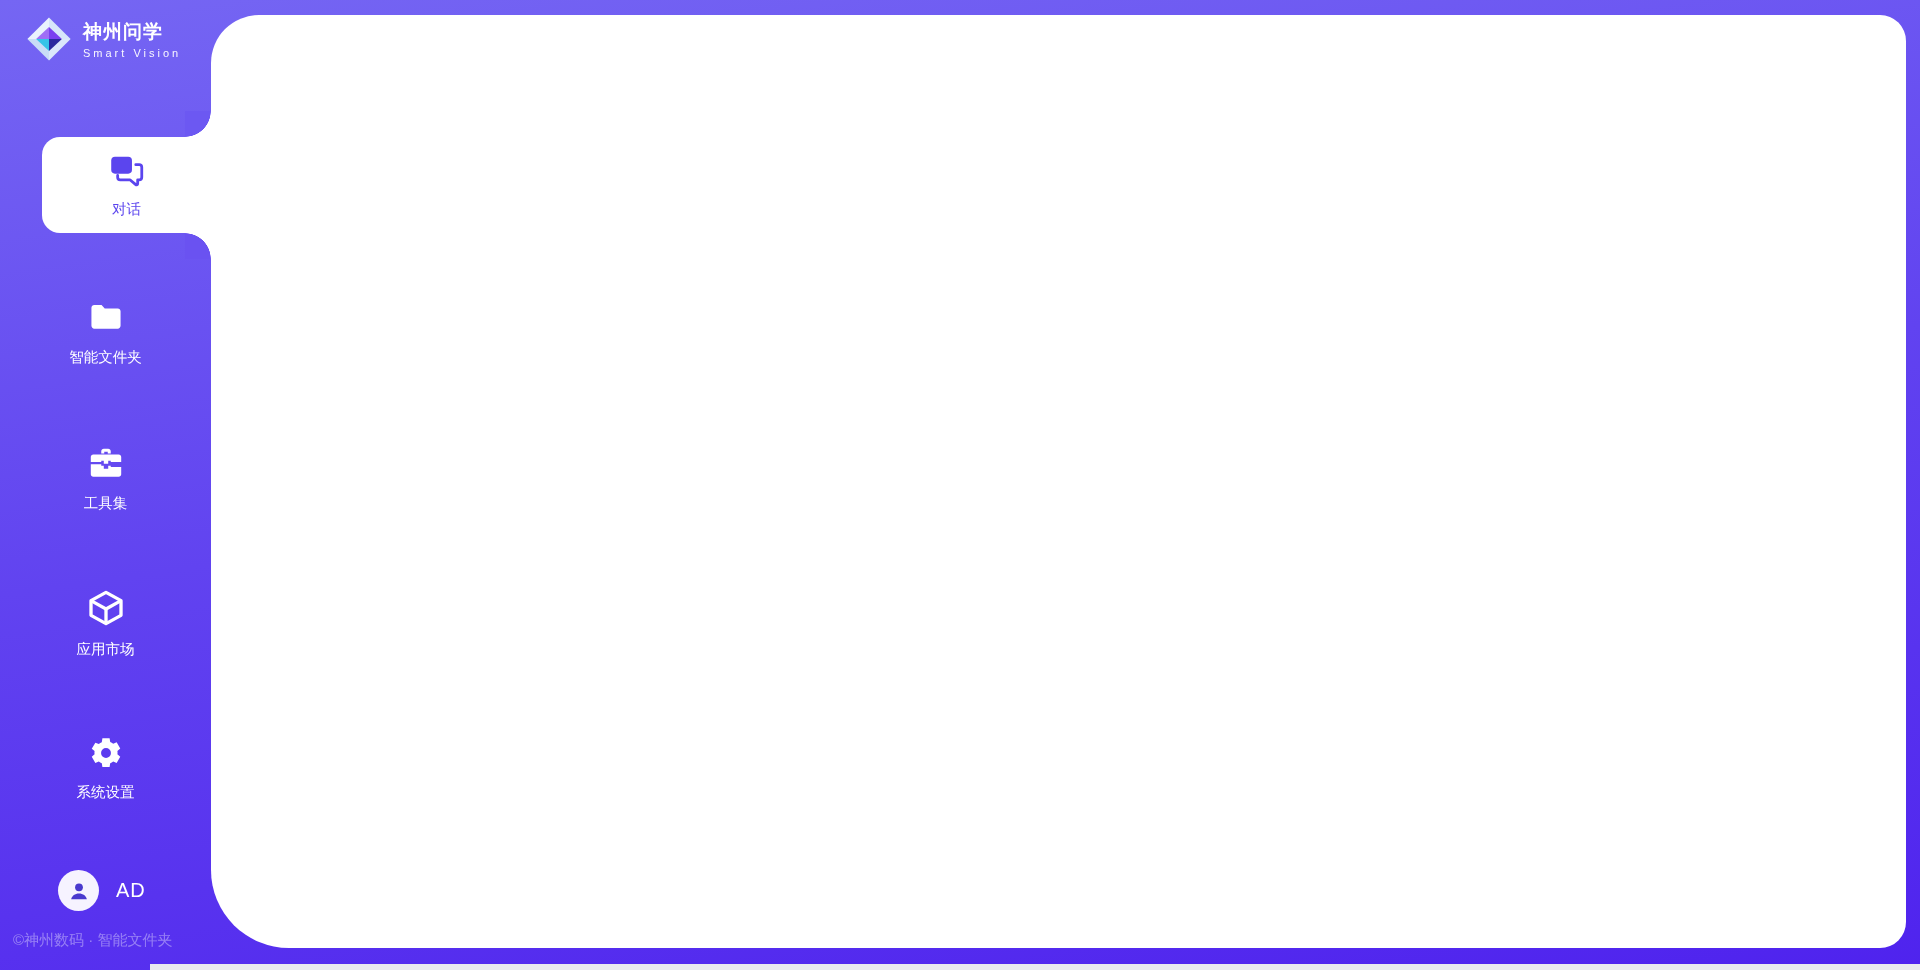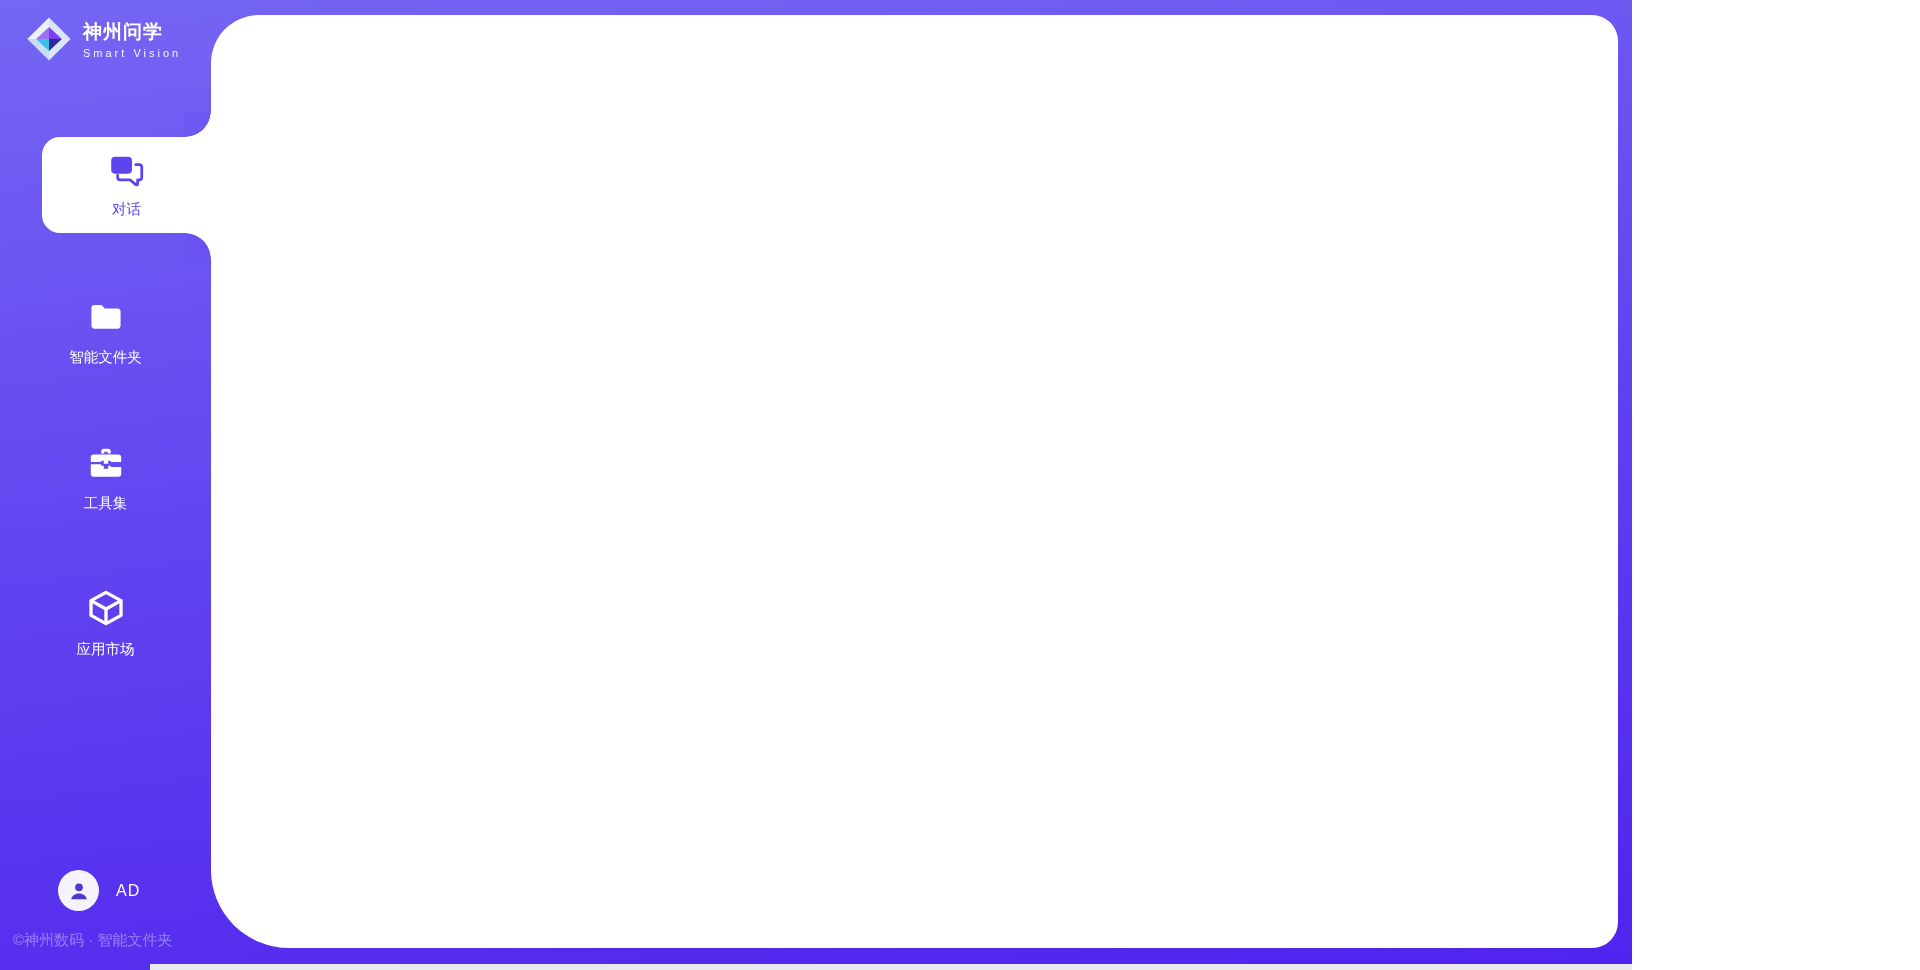--- a/index.html
+++ b/index.html
@@ -1,18 +1,18 @@
 <!DOCTYPE html>
 <html><head>
 <meta charset="utf-8">
 <style>
   * { margin:0; padding:0; box-sizing:border-box; }
   html,body { width:1920px; height:970px; overflow:hidden;
     font-family:"Liberation Sans","DejaVu Sans",sans-serif; }
-  #root { position:relative; width:1632px; height:970px;
+  #root { position:relative; width:1920px; height:970px;
     background:linear-gradient(172deg,#7566f3 0%,#6143f0 48%,#4f23ee 100%); }
 
   
   .panel { position:absolute; left:211px; top:15px; right:14px; bottom:22px;
     background:#ffffff; border-radius:48px 26px 26px 78px; z-index:1; }
 
   
   .logo { position:absolute; left:26px; top:16px; display:flex; align-items:center; gap:11px; z-index:3; }
   .logo .diamond { width:46px; height:46px; }
   .logo-name { color:#fff; font-size:19px; font-weight:700; letter-spacing:1px; }
@@ -30,21 +30,21 @@
 
   .nav-item { position:absolute; left:0; width:211px; height:92px;
     display:flex; flex-direction:column; align-items:center; justify-content:center; gap:8px;
     cursor:pointer; z-index:2; }
   .nav-label { font-size:14.5px; color:#ffffff; }
   .ni-1 { top:286px; } .ni-2 { top:432px; } .ni-3 { top:577px; } .ni-4 { top:722px; }
 
   .user-row { position:absolute; left:58px; top:870px; display:flex; align-items:center; gap:17px; z-index:2; cursor:pointer; }
   .avatar { width:41px; height:41px; border-radius:50%; background:#f6f3ff;
     display:flex; align-items:center; justify-content:center; }
-  .user-initials { color:#fff; font-size:16px; letter-spacing:1px; }
+  .user-initials { color:#fff; font-size:20px; letter-spacing:1px; }
 
   .side-footer { position:absolute; left:13px; bottom:20px; font-size:15px;
     color:rgba(255,255,255,.38); z-index:2; }
 
   
   .content { position:absolute; left:360px; top:147px; width:948px; }
   .greeting { display:flex; align-items:center; gap:20px; }
   .greeting .diamond { width:84px; height:84px; }
   .greeting-title { font-size:30px; font-weight:700; color:#17171c; letter-spacing:.5px; }
 
@@ -136,20 +136,28 @@
     <span>
       <svg width="40" height="40" viewBox="0 0 24 24" fill="none" stroke="#ffffff" stroke-width="2" stroke-linejoin="round">
         <path d="M12 2.6 21 7.6 V16.4 L12 21.4 L3 16.4 V7.6 Z"></path>
         <path d="M3 7.6 L12 12.6 L21 7.6"></path>
         <path d="M12 12.6 V21.4"></path>
       </svg>
     </span>
     <span class="nav-label">应用市场</span>
   </div>
 
+  <div class="nav-item ni-4">
+    <span>
+      <svg width="36" height="36" viewBox="0 0 24 24" fill="#ffffff">
+        <path fill-rule="evenodd" d="M9.6 2.2h4.8l.4 2.4a7 7 0 0 1 2 1.2l2.3-.9 2.4 4.1-1.9 1.6a7 7 0 0 1 0 2.3l1.9 1.6-2.4 4.1-2.3-.9a7 7 0 0 1-2 1.2l-.4 2.4H9.6l-.4-2.4a7 7 0 0 1-2-1.2l-2.3.9-2.4-4.1 1.9-1.6a7 7 0 0 1 0-2.3L2.5 9.2l2.4-4.1 2.3.9a7 7 0 0 1 2-1.2z M12 8.7a3.3 3.3 0 1 0 0 6.6 3.3 3.3 0 0 0 0-6.6z"></path>
+      </svg>
+    </span>
+    <span class="nav-label">系统设置</span>
+  </div>
 
   <div class="user-row">
     <span class="avatar">
       <svg width="26" height="26" viewBox="0 0 24 24" fill="#4a3ace">
         <circle cx="12" cy="8.6" r="3.6"></circle>
         <path d="M4.8 19.6c.5-3.4 3.6-5.4 7.2-5.4s6.7 2 7.2 5.4z"></path>
       </svg>
     </span>
     <span class="user-initials">AD</span>
   </div>

